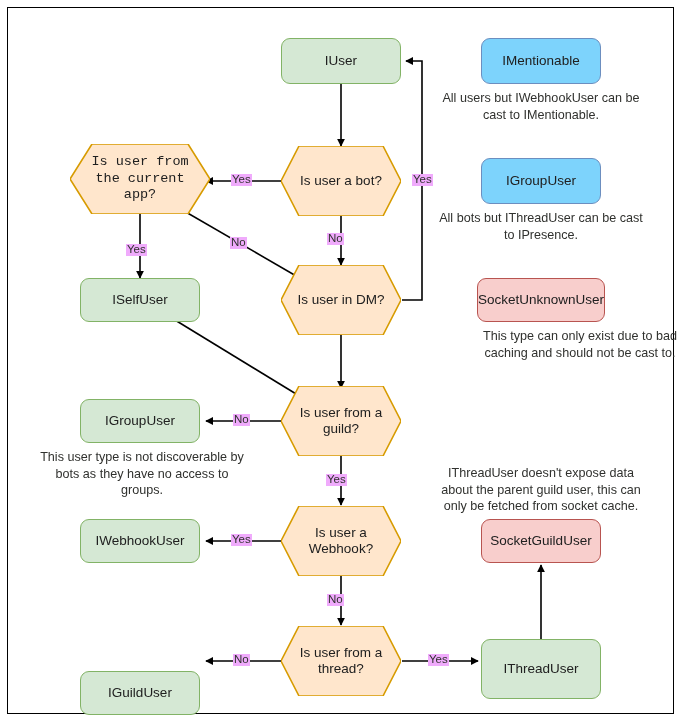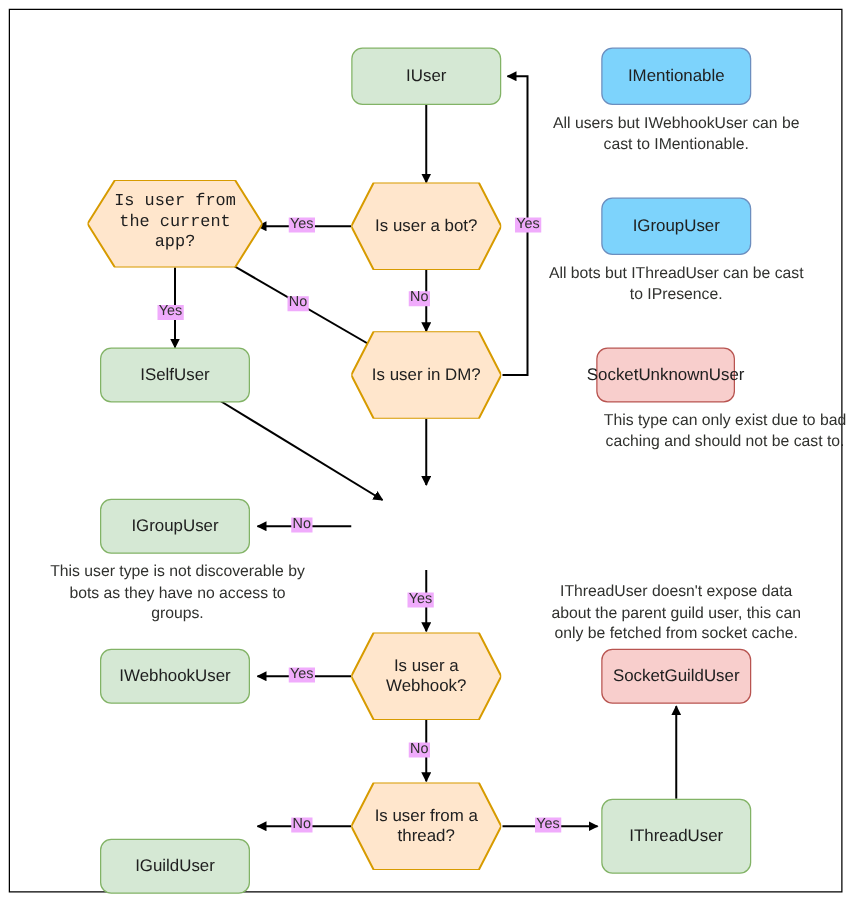--- a/index.html
+++ b/index.html
@@ -166,21 +166,21 @@
   </div>
 
   <div class="node rect blue" style="left:481px; top:38px; width:120px; height:46px;">
     <span>IMentionable</span>
   </div>
 
   <div class="node rect blue" style="left:481px; top:158px; width:120px; height:46px;">
     <span>IGroupUser</span>
   </div>
 
-  <div class="node rect red" style="left:477px; top:278px; width:111px; height:44px;text-align:center;">
+  <div class="node rect red" style="left:477px; top:278px; width:128px; height:44px;text-align:center;">
     <span>SocketUnknownUser</span>
   </div>
 
   <div class="node rect red" style="left:481px; top:519px; width:120px; height:44px;">
     <span>SocketGuildUser</span>
   </div>
 
   <div class="diamond-wrap" style="left:281px; top:146px; width:120px; height:70px;">
     <svg viewBox="0 0 120 70" preserveAspectRatio="none">
       <path d="M 18 0 L 102 0 L 120 35 L 102 70 L 18 70 L 0 35 Z" fill="#ffe6cc" stroke="#d79b00" stroke-width="1.6" stroke-linejoin="round"></path>
@@ -195,20 +195,26 @@
     <div class="diamond-label">Is user from the current app?</div>
   </div>
 
   <div class="diamond-wrap" style="left:281px; top:265px; width:120px; height:70px;">
     <svg viewBox="0 0 120 70" preserveAspectRatio="none">
       <path d="M 18 0 L 102 0 L 120 35 L 102 70 L 18 70 L 0 35 Z" fill="#ffe6cc" stroke="#d79b00" stroke-width="1.6" stroke-linejoin="round"></path>
     </svg>
     <div class="diamond-label">Is user in DM?</div>
   </div>
 
+  <div class="diamond-wrap" style="left:281px; top:386px; width:120px; height:70px;">
+    <svg viewBox="0 0 120 70" preserveAspectRatio="none">
+      <path d="M 18 0 L 102 0 L 120 35 L 102 70 L 18 70 L 0 35 Z" fill="#ffe6cc" stroke="#d79b00" stroke-width="1.6" stroke-linejoin="round"></path>
+    </svg>
+    <div class="diamond-label">Is user from a guild?</div>
+  </div>
 
   <div class="diamond-wrap" style="left:281px; top:506px; width:120px; height:70px;">
     <svg viewBox="0 0 120 70" preserveAspectRatio="none">
       <path d="M 18 0 L 102 0 L 120 35 L 102 70 L 18 70 L 0 35 Z" fill="#ffe6cc" stroke="#d79b00" stroke-width="1.6" stroke-linejoin="round"></path>
     </svg>
     <div class="diamond-label">Is user a Webhook?</div>
   </div>
 
   <div class="diamond-wrap" style="left:281px; top:626px; width:120px; height:70px;">
     <svg viewBox="0 0 120 70" preserveAspectRatio="none">

